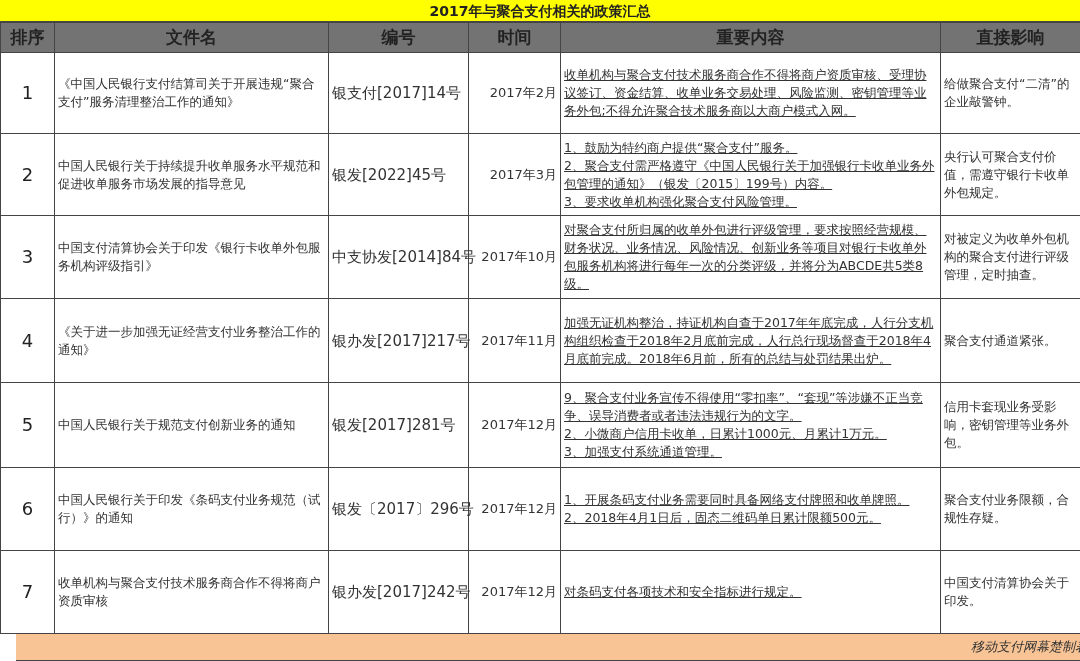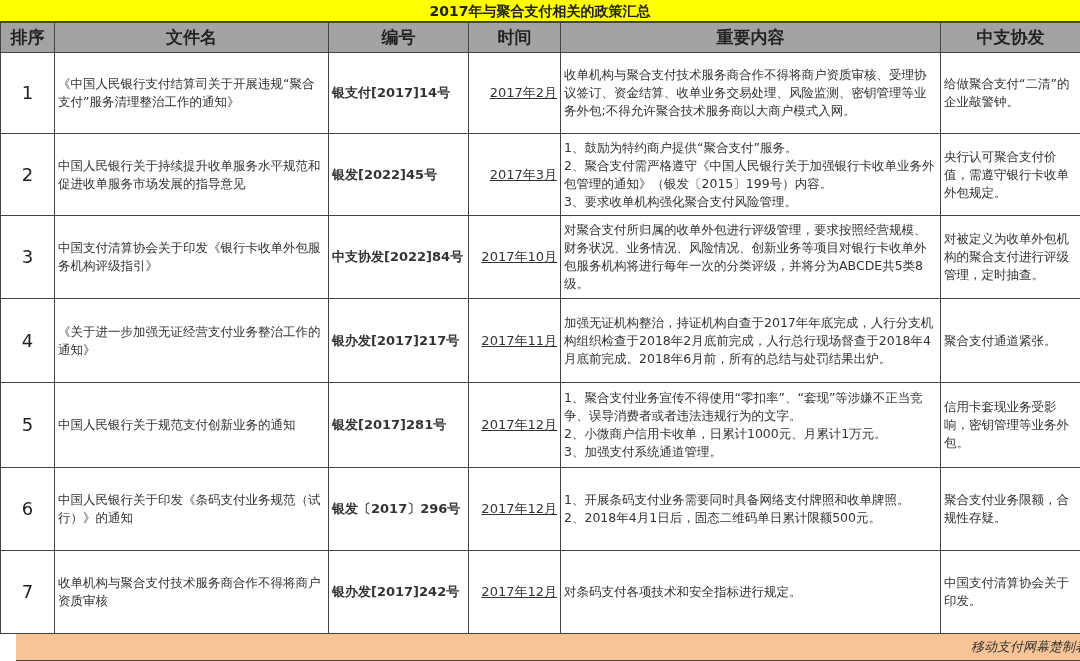--- a/index.html
+++ b/index.html
@@ -1,29 +1,29 @@
 <!DOCTYPE html>
 <html><head>
 <meta charset="utf-8">
 <style>
   html, body { margin:0; padding:0; background:#ffffff; }
   body { width:1080px; height:661px; overflow:hidden; font-family:"DejaVu Sans","Liberation Sans",sans-serif; color:#222; }
   .sheet { position:relative; width:1080px; height:661px; }
   .title-bar { position:absolute; left:0; top:0; width:1080px; height:22px; background:#ffff00; border-bottom:1px solid #444; box-sizing:border-box; text-align:center; font-weight:bold; font-size:14px; line-height:22px; color:#222; }
   table { position:absolute; left:0; top:22px; width:1080px; border-collapse:collapse; table-layout:fixed; }
   th, td { border:1.5px solid #444; padding:0 3px; box-sizing:border-box; vertical-align:middle; }
-  th { height:30px; font-size:17px; font-weight:bold; text-align:center; background:#a3a3a3; }
+  th { height:30px; font-size:17px; font-weight:bold; text-align:center; background:#737373; }
   td { font-size:12.5px; line-height:18px; color:#333; }
   td.idx { text-align:center; font-size:18px; color:#222; }
-  td.num { white-space:nowrap; font-size:13px;font-weight:bold; }
-  td.date { text-align:right; white-space:nowrap; font-size:13px;text-decoration:underline; }
+  td.num { white-space:nowrap; font-size:15px; }
+  td.date { text-align:right; white-space:nowrap; font-size:13px; }
   .c0{width:54px}.c1{width:274px}.c2{width:140px}.c3{width:92px}.c4{width:380px}.c5{width:140px}
   tr.r1 td{height:81px} tr.r2 td{height:82px} tr.r3 td{height:83px} tr.r4 td{height:84px}
   tr.r5 td{height:85px} tr.r6 td{height:83px} tr.r7 td{height:83px}
-  .content-line { display:block; }
+  .content-line { display:block;text-decoration:underline; }
   .footer { position:absolute; left:16px; top:633px; width:1080px; height:28px; background:#f8c495; border-top:1.5px solid #444; border-bottom:1.5px solid #444; box-sizing:border-box; text-align:right; font-style:italic; font-size:13px; line-height:26px; padding-right:8px; color:#333; }
 </style>
 </head>
 <body>
 
 <div class="sheet">
   <div class="title-bar">2017年与聚合支付相关的政策汇总</div>
 
   <table>
     <colgroup>
@@ -34,21 +34,21 @@
         <col class="c4">
         <col class="c5">
       </colgroup>
     <thead>
       <tr>
         <th>排序</th>
         <th>文件名</th>
         <th>编号</th>
         <th>时间</th>
         <th>重要内容</th>
-        <th>中支协发</th>
+        <th>直接影响</th>
       </tr>
     </thead>
     <tbody>
       <tr class="r1">
         <td class="idx">1</td>
         <td>《中国人民银行支付结算司关于开展违规“聚合支付”服务清理整治工作的通知》</td>
         <td class="num">银支付[2017]14号</td>
         <td class="date">2017年2月</td>
         <td>
             <span class="content-line">收单机构与聚合支付技术服务商合作不得将商户资质审核、受理协议签订、资金结算、收单业务交易处理、风险监测、密钥管理等业务外包;不得允许聚合技术服务商以大商户模式入网。</span>
@@ -63,21 +63,21 @@
         <td>
           <span class="content-line">1、鼓励为特约商户提供“聚合支付”服务。</span>
           <span class="content-line">2、聚合支付需严格遵守《中国人民银行关于加强银行卡收单业务外包管理的通知》（银发〔2015〕199号）内容。</span>
           <span class="content-line">3、要求收单机构强化聚合支付风险管理。</span>
         </td>
         <td>央行认可聚合支付价值，需遵守银行卡收单外包规定。</td>
       </tr>
       <tr class="r3">
         <td class="idx">3</td>
         <td>中国支付清算协会关于印发《银行卡收单外包服务机构评级指引》</td>
-        <td class="num">中支协发[2022]84号</td>
+        <td class="num">中支协发[2014]84号</td>
         <td class="date">2017年10月</td>
         <td>
             <span class="content-line">对聚合支付所归属的收单外包进行评级管理，要求按照经营规模、财务状况、业务情况、风险情况、创新业务等项目对银行卡收单外包服务机构将进行每年一次的分类评级，并将分为ABCDE共5类8级。</span>
           </td>
         <td>对被定义为收单外包机构的聚合支付进行评级管理，定时抽查。</td>
       </tr>
       <tr class="r4">
         <td class="idx">4</td>
         <td>《关于进一步加强无证经营支付业务整治工作的通知》</td>
         <td class="num">银办发[2017]217号</td>
@@ -86,21 +86,21 @@
             <span class="content-line">加强无证机构整治，持证机构自查于2017年年底完成，人行分支机构组织检查于2018年2月底前完成，人行总行现场督查于2018年4月底前完成。2018年6月前，所有的总结与处罚结果出炉。</span>
           </td>
         <td>聚合支付通道紧张。</td>
       </tr>
       <tr class="r5">
         <td class="idx">5</td>
         <td>中国人民银行关于规范支付创新业务的通知</td>
         <td class="num">银发[2017]281号</td>
         <td class="date">2017年12月</td>
         <td>
-          <span class="content-line">1、聚合支付业务宣传不得使用“零扣率”、“套现”等涉嫌不正当竞争、误导消费者或者违法违规行为的文字。</span>
+          <span class="content-line">9、聚合支付业务宣传不得使用“零扣率”、“套现”等涉嫌不正当竞争、误导消费者或者违法违规行为的文字。</span>
           <span class="content-line">2、小微商户信用卡收单，日累计1000元、月累计1万元。</span>
           <span class="content-line">3、加强支付系统通道管理。</span>
         </td>
         <td>信用卡套现业务受影响，密钥管理等业务外包。</td>
       </tr>
       <tr class="r6">
         <td class="idx">6</td>
         <td>中国人民银行关于印发《条码支付业务规范（试行）》的通知</td>
         <td class="num">银发〔2017〕296号</td>
         <td class="date">2017年12月</td>

